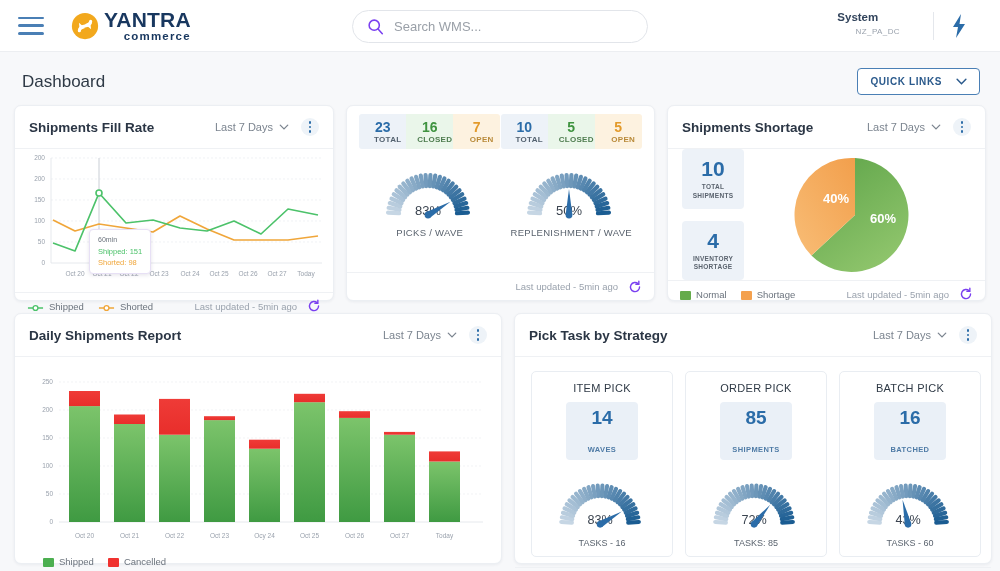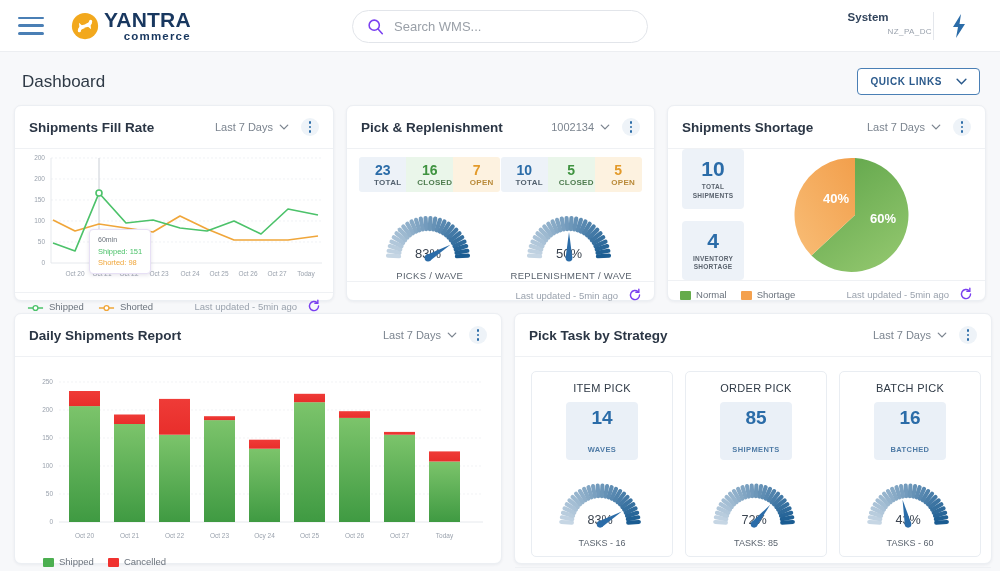--- a/index.html
+++ b/index.html
@@ -30,21 +30,21 @@
     border: 1px solid #e2e5ea; border-radius: 18px; background: #fff;
     display: flex; align-items: center; padding: 0 14px;
   }
   .search-input {
     border: none; outline: none; flex: 1; margin-left: 10px;
     font-size: 13px; color: #4a4a4a; font-family: "Liberation Sans", sans-serif;
     background: transparent;
   }
   .search-input::placeholder { color: #9aa0a8; }
 
-  .sysblock { position: absolute; right: 68px; top: 11px; text-align: left; }
+  .sysblock { position: absolute; right: 100px; top: 11px; text-align: center; }
   .sys-title { font-size: 11.5px; font-weight: bold; color: #32445c; line-height: 1.2; }
   .sys-sub { font-size: 8px; color: #9aa2ad; letter-spacing: .4px; margin-top: 2px; padding-left: 40px; }
   .divider-v { position: absolute; right: 66px; top: 12px; width: 1px; height: 28px; background: #e4e7ec; }
   .bolt { position: absolute; right: 30px; top: 13px; }
 
   
   .page-head { display: flex; align-items: center; justify-content: space-between;
     padding: 16px 20px 10px 22px; }
   .page-title { font-size: 17px; color: #2f3a46; }
   .quick-links {
@@ -259,36 +259,20 @@
         <span class="foot-updated">Last updated - 5min ago</span>
         <svg class="refresh" width="14" height="14" viewBox="0 0 16 16">
           <path d="M13.2 8a5.2 5.2 0 1 1-1.6-3.7" stroke="#7a3ff0" stroke-width="1.6" fill="none" stroke-linecap="round"></path>
           <path d="M12.4 1.4 L12.4 4.8 L9 4.8" stroke="#7a3ff0" stroke-width="1.6" fill="none" stroke-linecap="round"></path>
         </svg>
       </div>
     </div>
   </div>
 
   <div class="card" style="width:310px;height:196px">
-    <div class="card-head">
-      <div class="card-title">Pick &amp; Replenishment</div>
-      <div class="head-right">
-        <div class="range">
-          <span>1002134</span>
-          <svg width="10" height="6" viewBox="0 0 12 8">
-            <path d="M1 1.5 L6 6.5 L11 1.5" stroke="#7b848f" stroke-width="1.7" fill="none" stroke-linecap="round"></path>
-          </svg>
-        </div>
-        <div class="kebab">
-            <i></i>
-            <i></i>
-            <i></i>
-          </div>
-      </div>
-    </div>
 
     <div style="flex:1;display:flex;padding:8px 12px 0 12px">
 
       <div style="flex:1;display:flex;flex-direction:column;align-items:center">
         <div class="chip-group">
           <div class="chip total">
             <div class="chip-val">23</div>
             <div class="chip-lbl">TOTAL</div>
           </div>
           <div class="chip closed">

